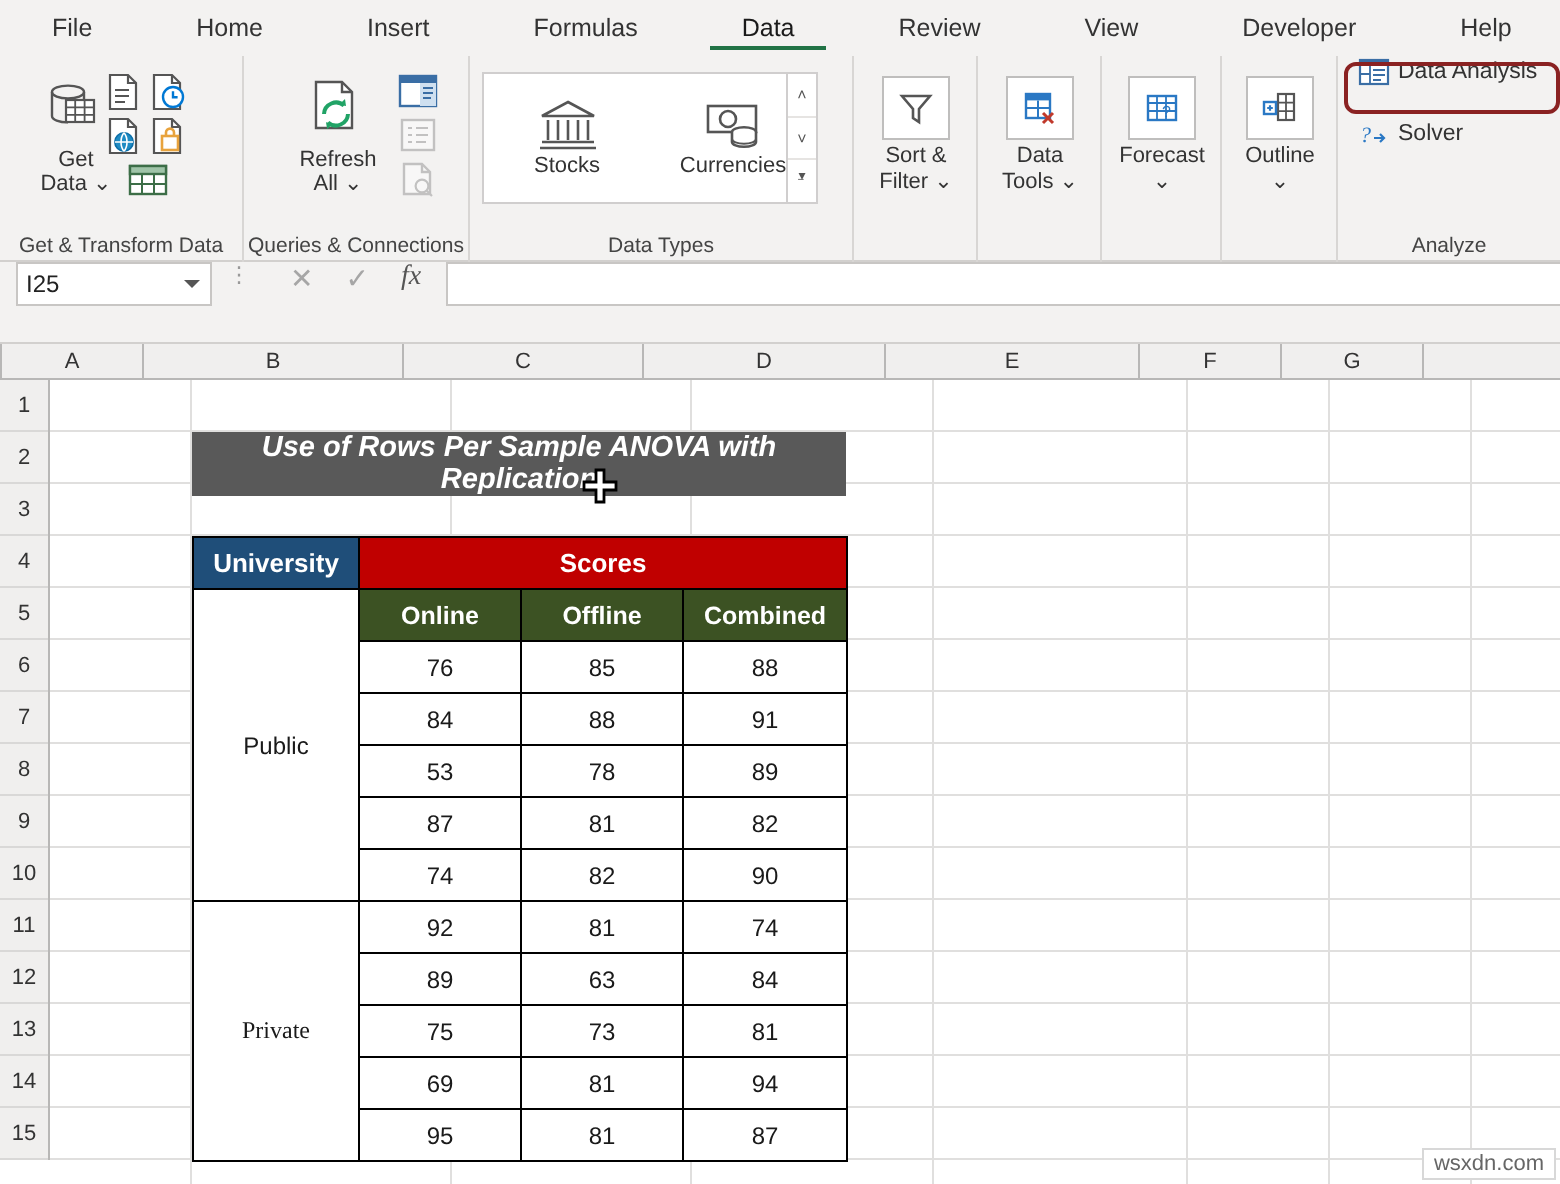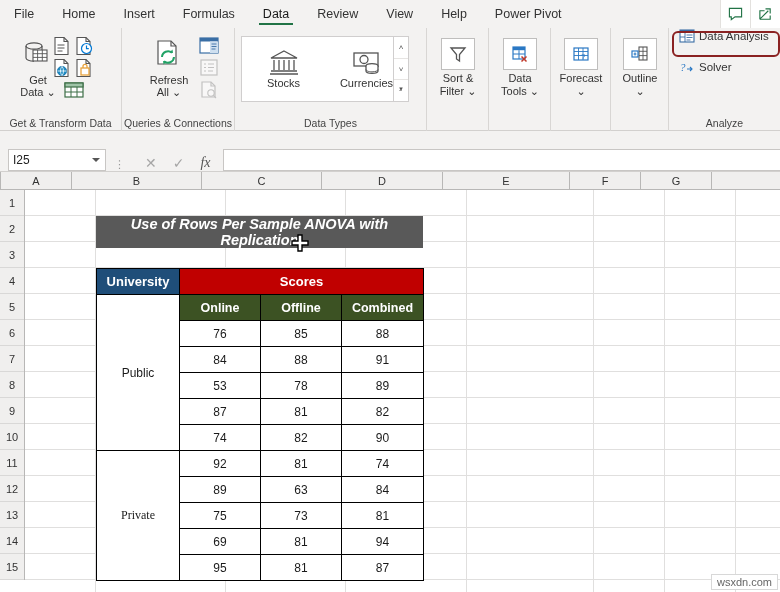--- a/index.html
+++ b/index.html
@@ -11,21 +11,21 @@
   }
   #app { position: relative; width: 780px; height: 592px; background: #fff; }
 
   
   .tabbar {
     position: absolute; left: 0; top: 0; width: 780px; height: 28px;
     background: #f3f2f1;
     display: flex; align-items: stretch;
   }
   .tab {
-    display: flex; align-items: center; padding: 0 14px;
+    display: flex; align-items: center; padding: 0 26px;
     font-size: 12.5px; color: #333; white-space: nowrap;
     position: relative; cursor: default;
   }
   .tab.active { color: #1a1a1a; font-weight: 400; }
   .tab.active::after {
     content: ""; position: absolute; left: 10px; right: 10px; bottom: 3px;
     height: 2.5px; background: #217346;
   }
   .tabspacer { flex: 1 1 auto; }
   .topicon {
@@ -93,21 +93,21 @@
     font-size: 11.5px; color: #333;
   }
   .highlight-box {
     position: absolute; left: 3px; top: 3px; width: 108px; height: 26px;
     border: 2.5px solid #8a2222; border-radius: 6px; pointer-events: none;
   }
 
   
   .fbar {
     position: absolute; left: 0; top: 131px; width: 780px; height: 41px;
-    background: #f3f2f1; display: flex; align-items: flex-end;
+    background: #f3f2f1; display: flex; align-items: flex-start;
     border-bottom: 1px solid #d2d0ce;
   }
   .namebox {
     margin-left: 8px; width: 98px; height: 22px; background: #fff;
     border: 1px solid #c8c6c4; display: flex; align-items: center;
     padding: 0 4px; font-size: 12px; color: #222; position: relative;
   }
   .namebox .caret {
     position: absolute; right: 5px; top: 50%; transform: translateY(-50%);
     width: 0; height: 0; border-left: 4px solid transparent;
@@ -189,20 +189,21 @@
 
   <div class="tabbar">
     <div id="tabs-host" style="display:flex;align-items:stretch;">
         <div class="tab">File</div>
         <div class="tab">Home</div>
         <div class="tab">Insert</div>
         <div class="tab">Formulas</div>
         <div class="tab active">Data</div>
         <div class="tab">Review</div>
         <div class="tab">View</div>
+        <div class="tab">Developer</div>
         <div class="tab">Help</div>
         <div class="tab">Power Pivot</div>
       </div>
     <div class="tabspacer"></div>
     <div class="topicon">
       <svg viewBox="0 0 16 16">
           <path d="M1.5 1.5h13v9h-7l-4 3v-3h-2z" fill="none" stroke="#217346" stroke-width="1.2"></path>
         </svg>
     </div>
     <div class="topicon">

